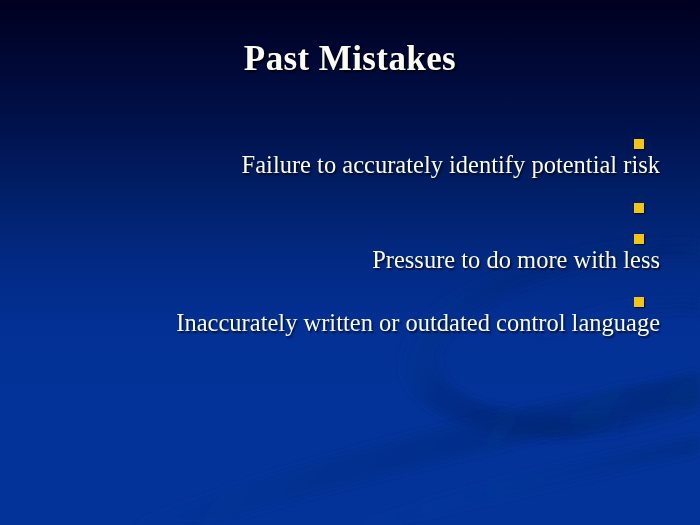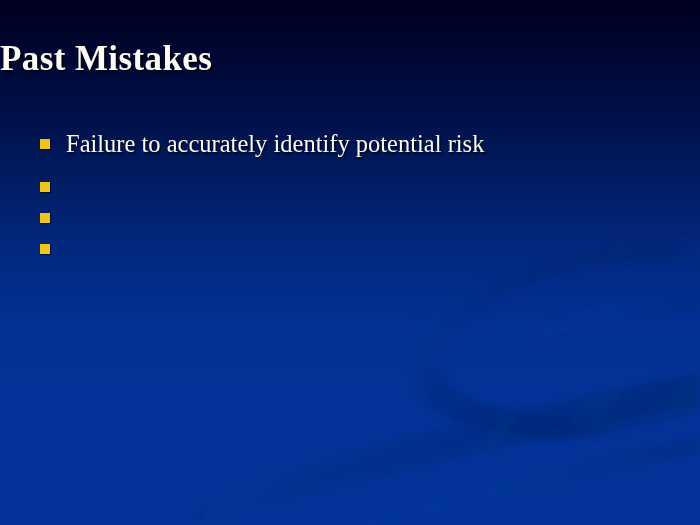--- a/index.html
+++ b/index.html
@@ -32,40 +32,41 @@
     inset: 0;
     pointer-events: none;
   }
 
   
   #title {
     position: absolute;
     top: 40px;
     left: 0;
     width: 700px;
-    text-align: left;
+    text-align: center;
     color: #fbfbf4;
     font-size: 35px;
     font-weight: bold;
     letter-spacing: 0.4px;
     text-shadow: 2px 2px 2px rgba(0,0,0,0.72);
     line-height: 1.1;
   }
 
   
   #body {
     position: absolute;
     top: 128px;
     left: 40px;
     width: 620px;
   }
   .bullet-row {
     display: flex;
-    align-items: flex-start;
+    align-items: flex-end;
     margin-bottom: 10px;
+    flex-direction: column;
   }
   .bullet-marker {
     flex: 0 0 auto;
     width: 10px;
     height: 10px;
     margin-top: 11px;
     margin-right: 16px;
     background: #f0c418;
     box-shadow: 1px 1px 1px rgba(0,0,0,0.55);
   }
@@ -124,20 +125,22 @@
       <span class="bullet-marker"></span>
       <span class="bullet-text">Failure to accurately identify potential risk</span>
     </div>
 
     <div class="bullet-row">
       <span class="bullet-marker"></span>
     </div>
 
     <div class="bullet-row">
       <span class="bullet-marker"></span>
+      <span class="bullet-text">Pressure to do more with less</span>
     </div>
 
     <div class="bullet-row">
       <span class="bullet-marker"></span>
+      <span class="bullet-text">Inaccurately written or outdated control language</span>
     </div>
 
   </div>
 </div>
 
 </body></html>

